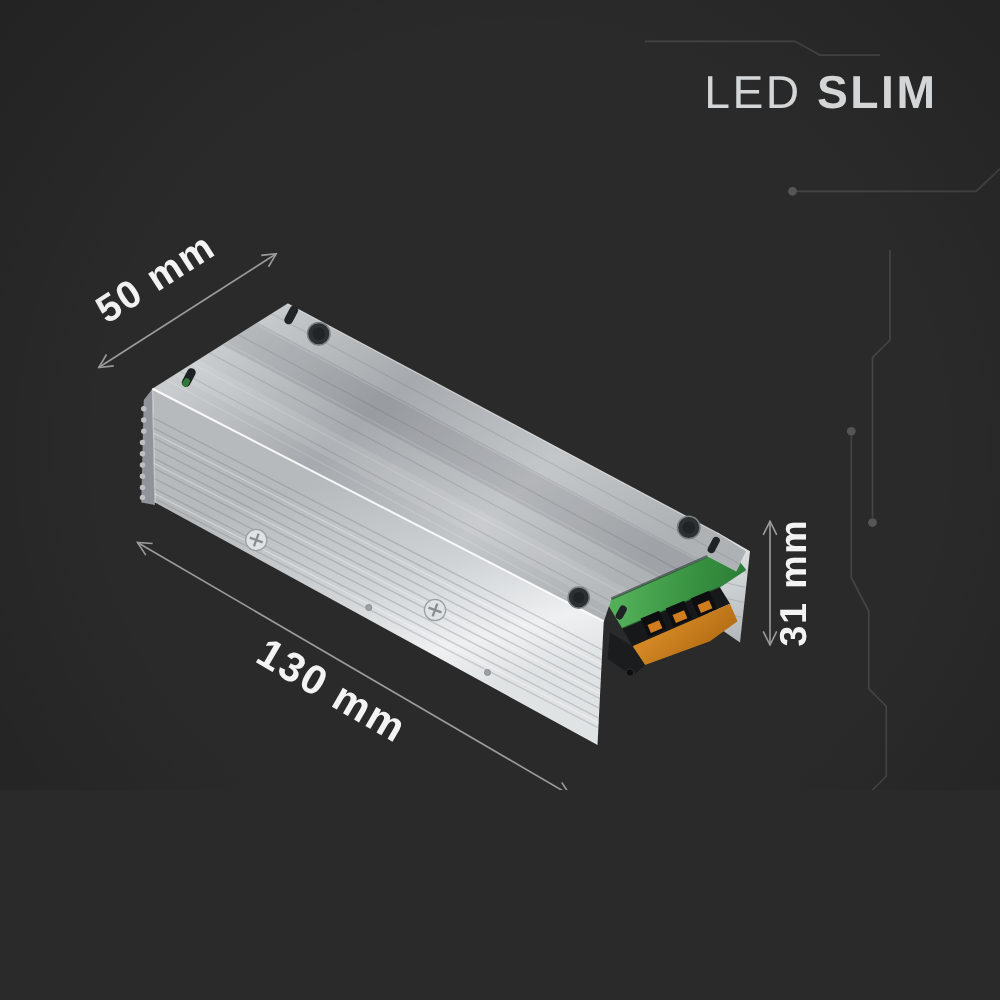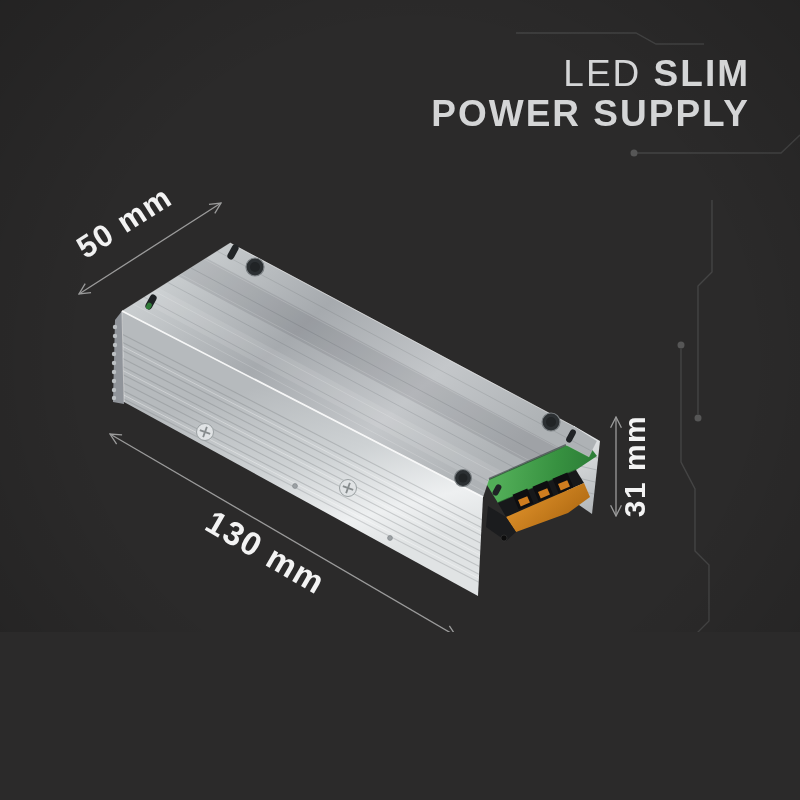--- a/index.html
+++ b/index.html
@@ -204,16 +204,15 @@
     <text class="dim-label" font-size="33" transform="translate(260,562) rotate(30.2)">130 mm</text>
     <path class="dim-line" d="M616,417 L616,516" marker-start="url(#arr)" marker-end="url(#arr)"></path>
     <text class="dim-label" font-size="30" transform="translate(645,466) rotate(-90)">31 mm</text>
   </g>
 
   <rect x="0" y="0" width="800" height="800" fill="url(#vignette)" pointer-events="none"></rect>
 </svg>
 
   <div class="title-block">
     <div><span class="t-reg">LED</span>&nbsp;<span class="t-bold">SLIM</span></div>
-    <div class="t-bold">POWER SUPPLY</div>
   </div>
 
 </div>
 
 </body></html>

